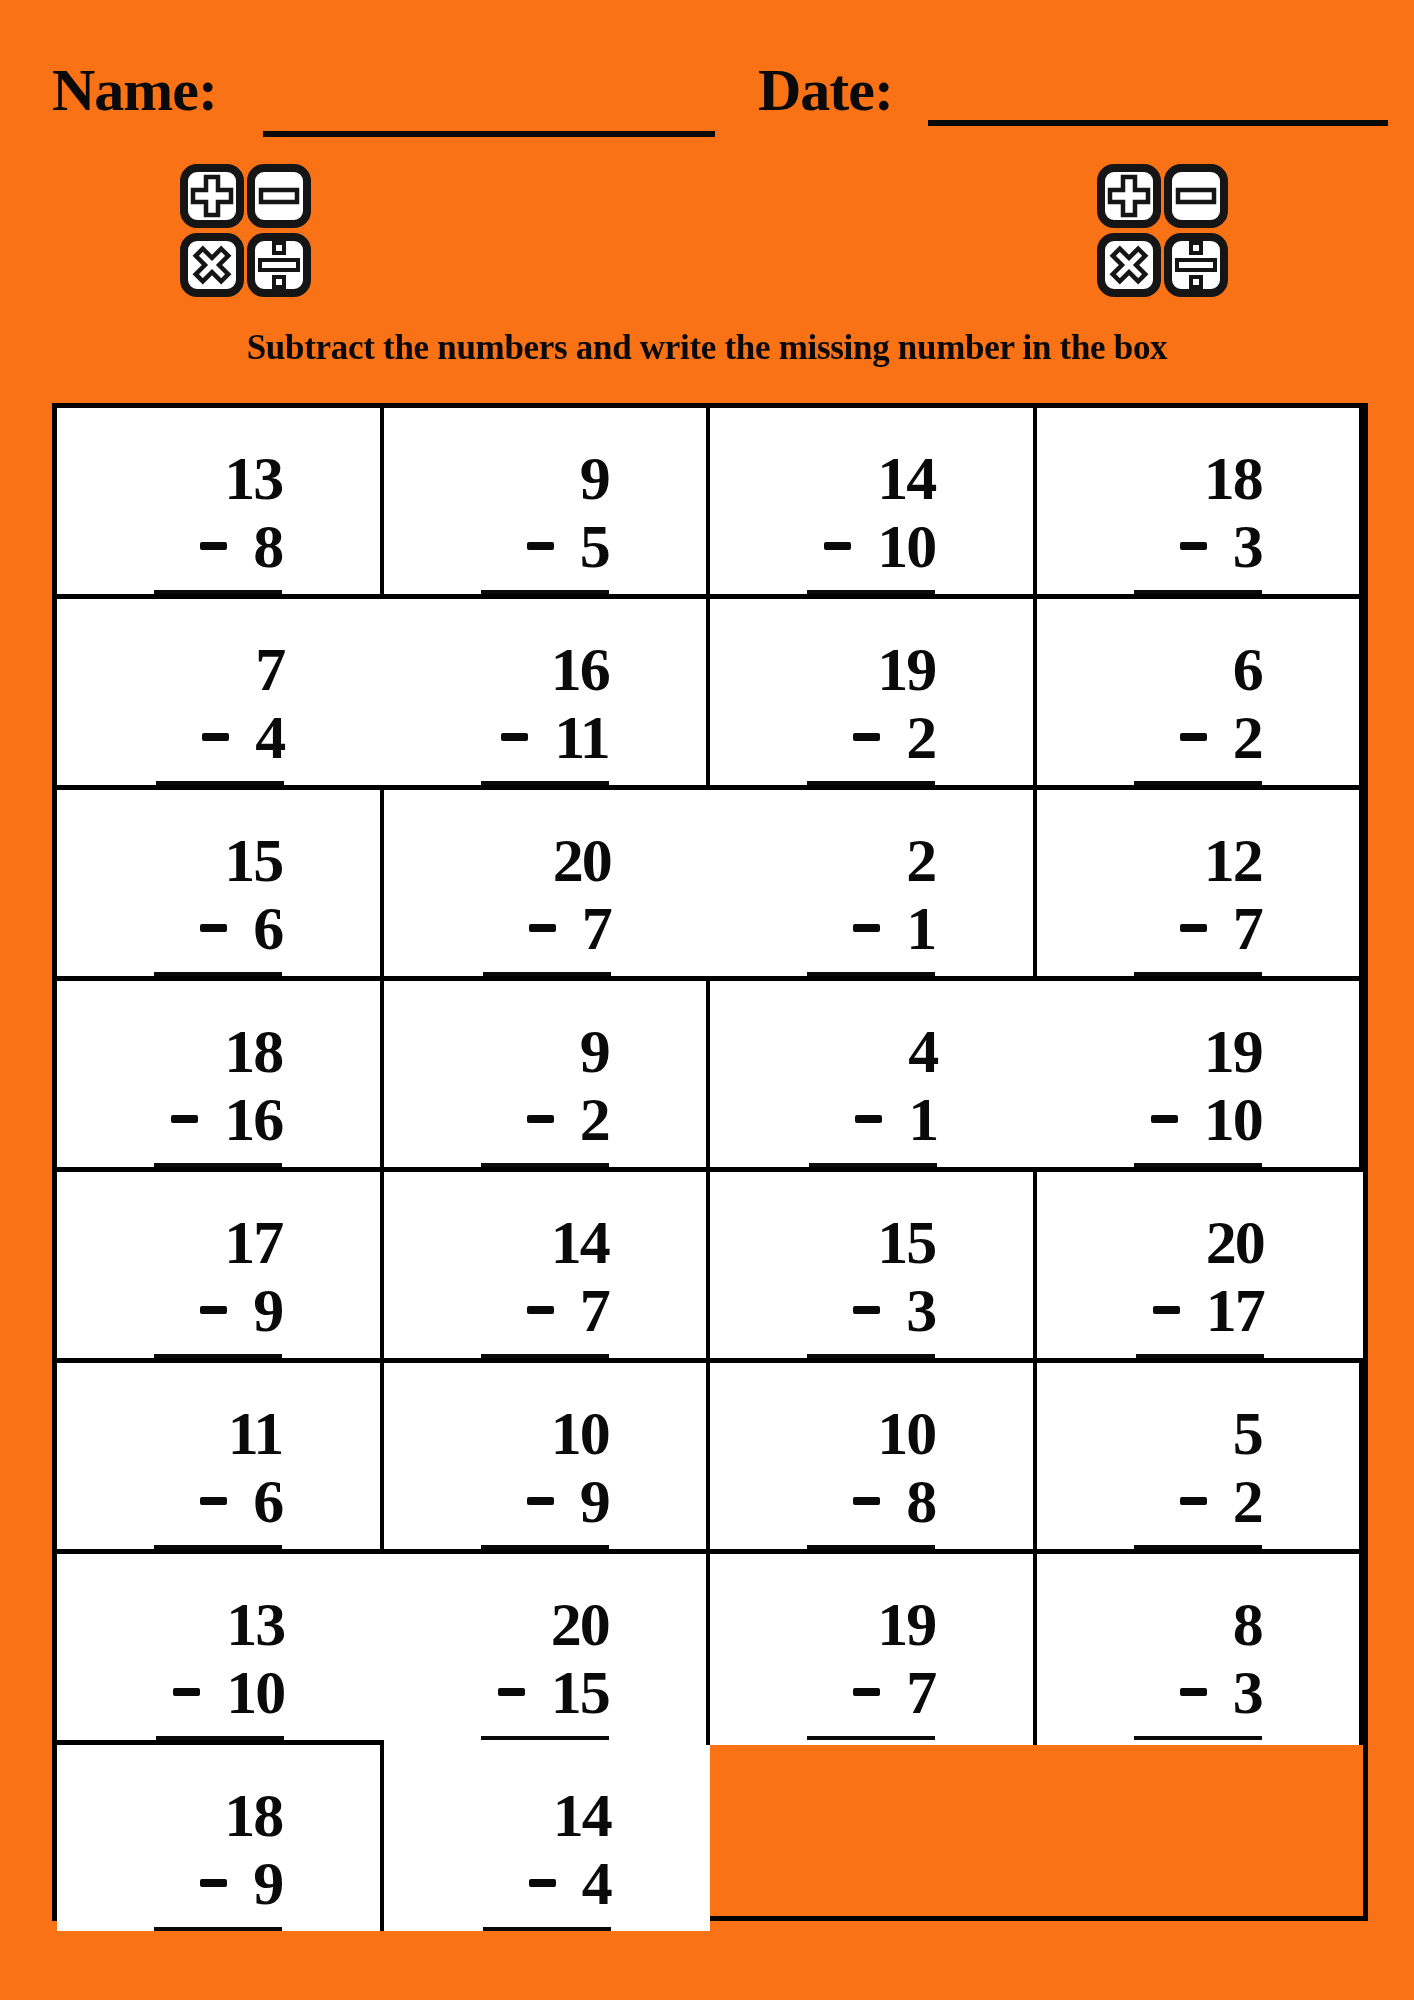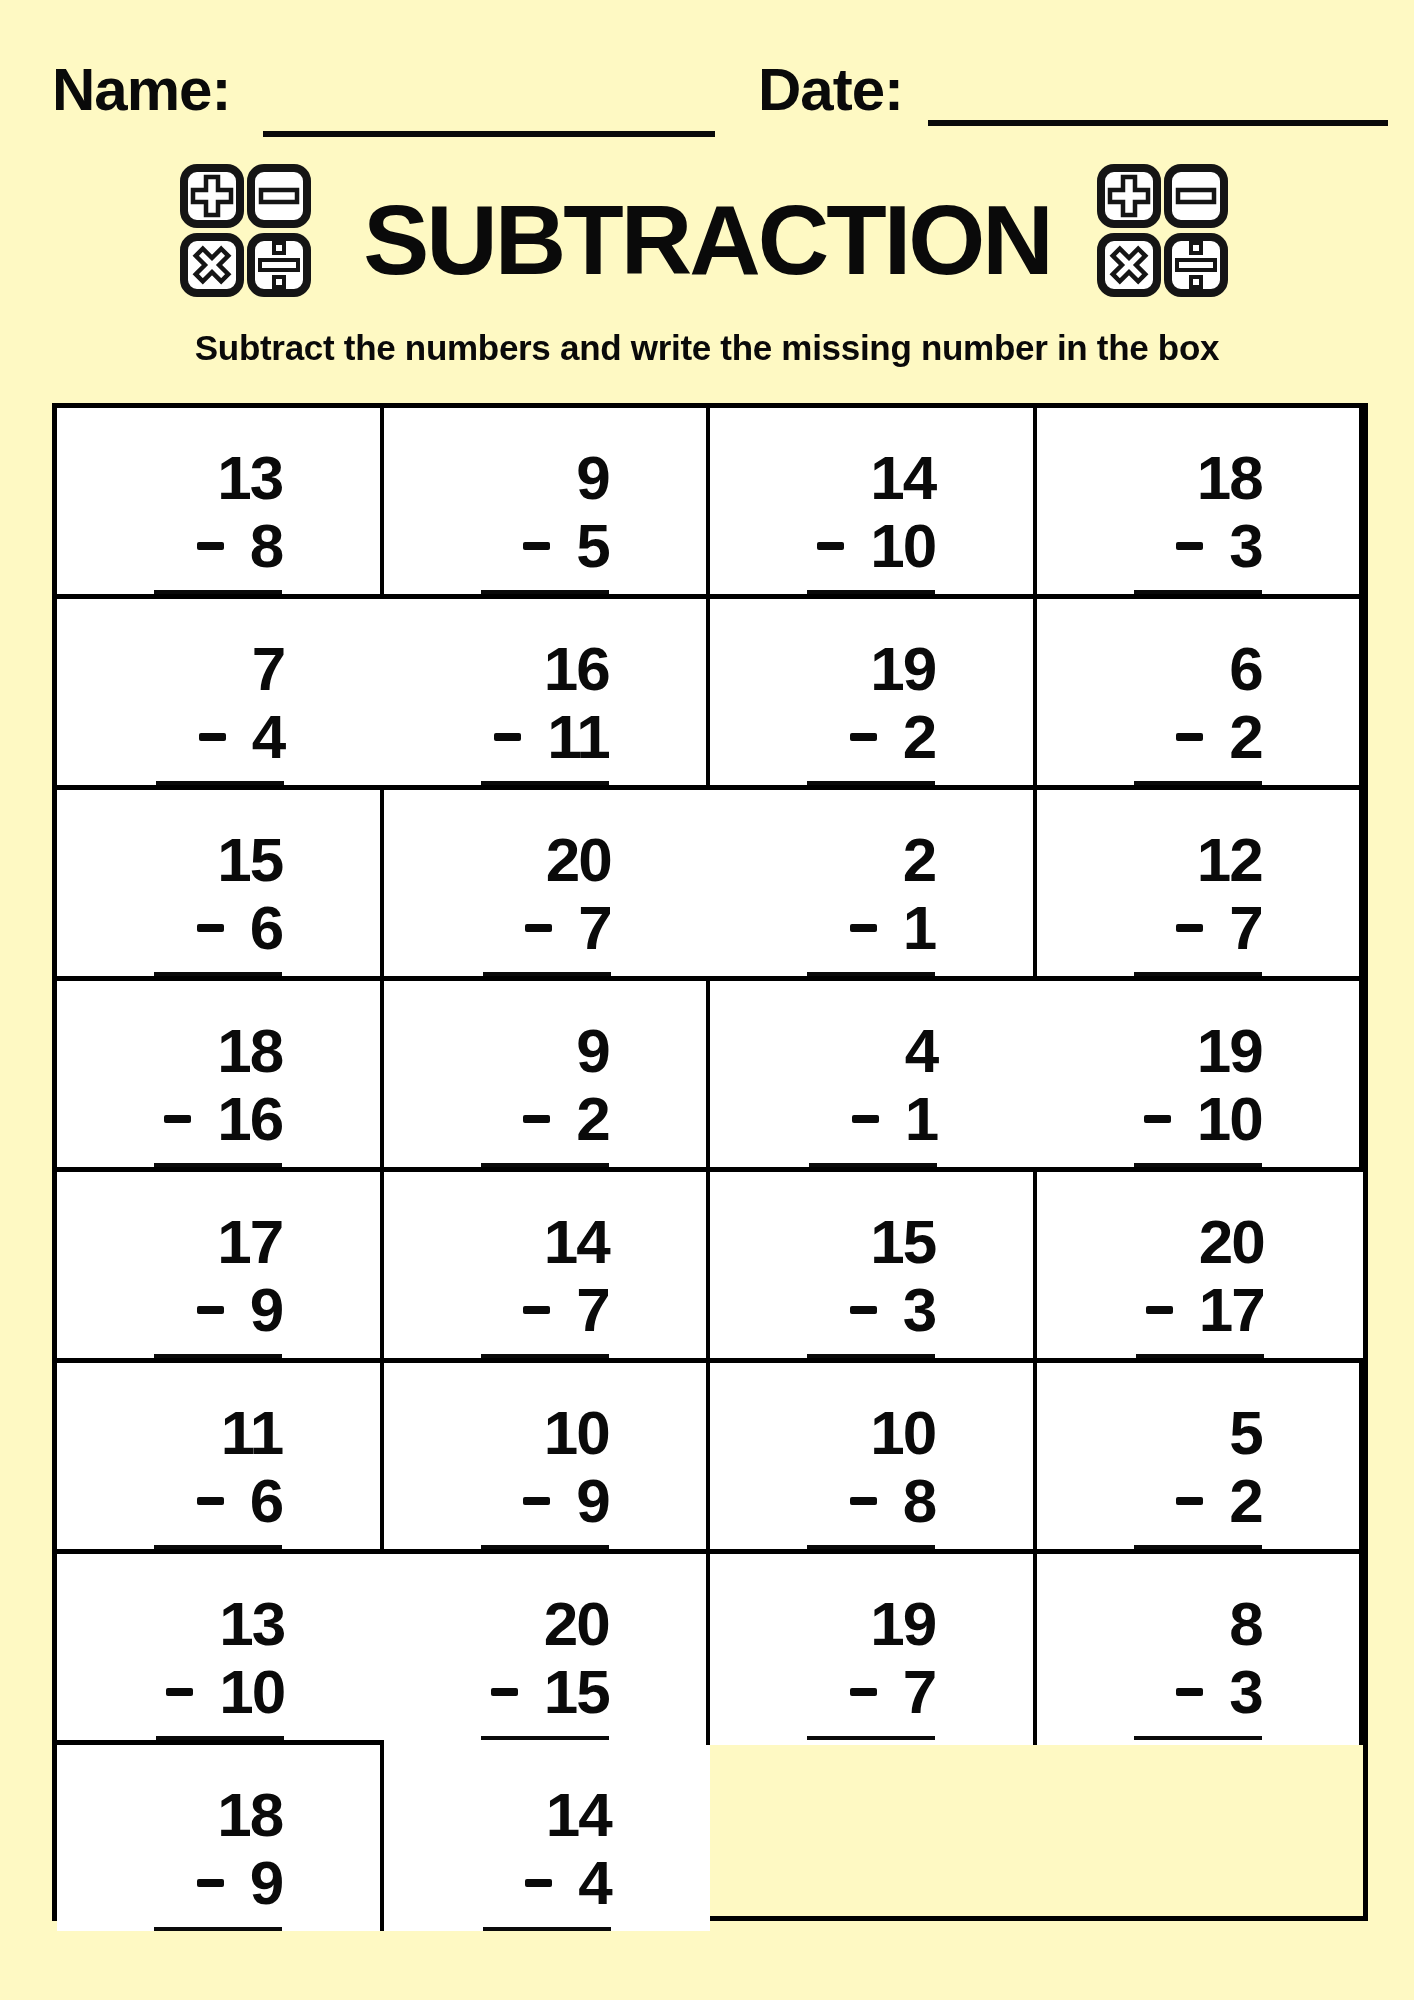--- a/index.html
+++ b/index.html
@@ -1,18 +1,18 @@
 <!DOCTYPE html>
 <html><head>
 <meta charset="utf-8">
 <style>
   html,body{margin:0;padding:0;background:#ffffff;}
   .page{
-    position:relative;width:1414px;height:2000px;background:#fef9c3;
-    font-family:Liberation Sans, sans-serif;color:#000;overflow:hidden;
+    position:relative;width:1414px;height:2000px;background:#f97316;
+    font-family:Liberation Serif, serif;color:#000;overflow:hidden;
   }
   
   .field-label{
     position:absolute;top:60px;font-size:60px;font-weight:800;
     letter-spacing:-1px;color:#0a0a0a;line-height:1;
   }
   .name-label{left:52px;}
   .date-label{left:758px;}
   .blank-line{position:absolute;height:0;border-top:6px solid #0a0a0a;}
   .name-blank{left:263px;top:131px;width:452px;}
@@ -85,21 +85,20 @@
       <polygon transform="rotate(45 32 32)" points="27,14 37,14 37,27 50,27 50,37 37,37 37,50 27,50 27,37 14,37 14,27 27,27" fill="#fff" stroke="#151515" stroke-width="4.5"></polygon>
     </svg>
     <svg class="tile" viewBox="0 0 64 64">
       <rect x="4" y="4" width="56" height="56" rx="13" fill="#fff" stroke="#151515" stroke-width="8"></rect>
       <rect x="13" y="27" width="38" height="10" fill="#fff" stroke="#151515" stroke-width="4"></rect>
       <rect x="27" y="10" width="10" height="10" fill="#fff" stroke="#151515" stroke-width="4"></rect>
       <rect x="27" y="44" width="10" height="10" fill="#fff" stroke="#151515" stroke-width="4"></rect>
     </svg>
   </div>
 
-  <h1 class="page-title">SUBTRACTION</h1>
 
   <div class="ops-block ops-right">
     <svg class="tile" viewBox="0 0 64 64">
       <rect x="4" y="4" width="56" height="56" rx="13" fill="#fff" stroke="#151515" stroke-width="8"></rect>
       <polygon points="26,13 38,13 38,26 51,26 51,38 38,38 38,51 26,51 26,38 13,38 13,26 26,26" fill="#fff" stroke="#151515" stroke-width="4.5"></polygon>
     </svg>
     <svg class="tile" viewBox="0 0 64 64">
       <rect x="4" y="4" width="56" height="56" rx="13" fill="#fff" stroke="#151515" stroke-width="8"></rect>
       <rect x="14" y="26" width="36" height="12" fill="#fff" stroke="#151515" stroke-width="4.5"></rect>
     </svg>

